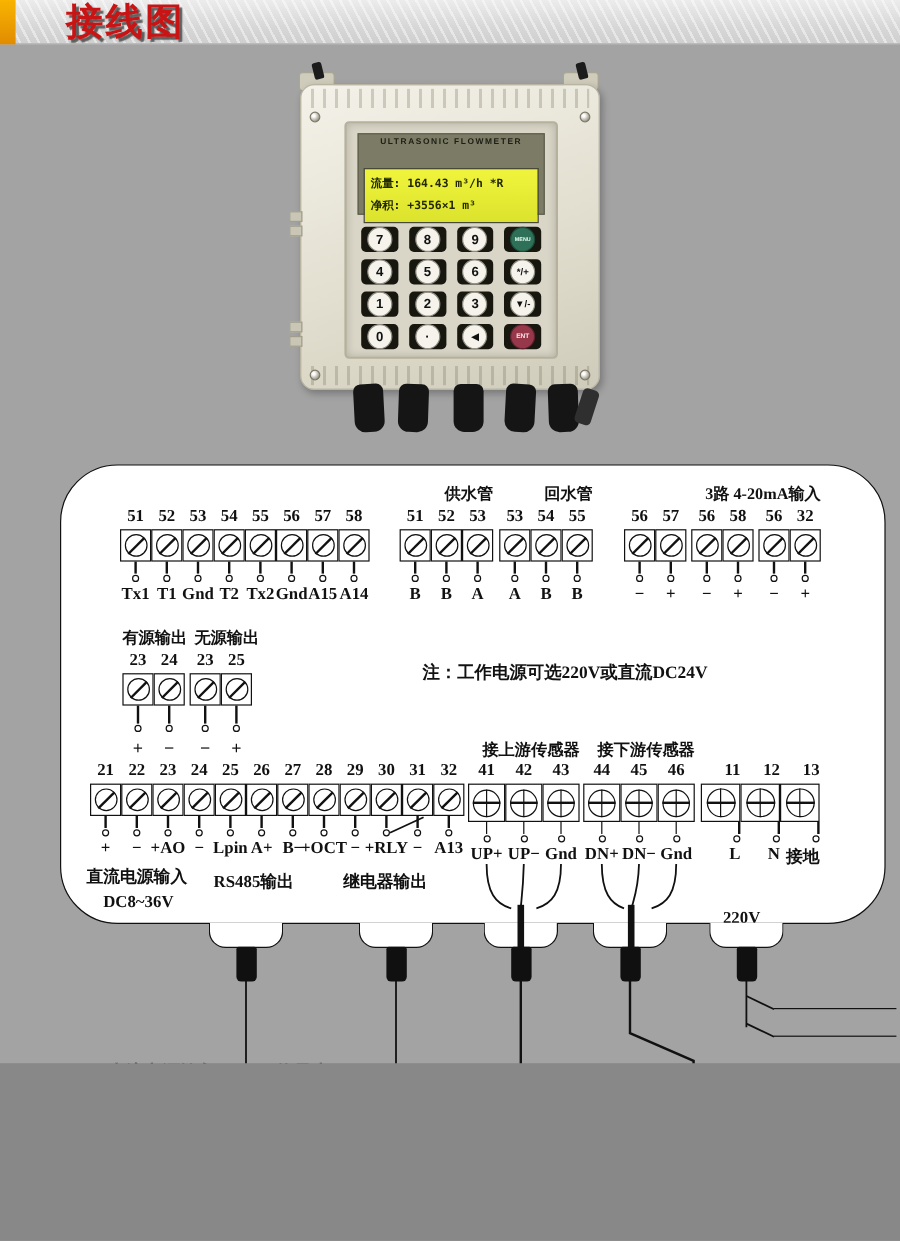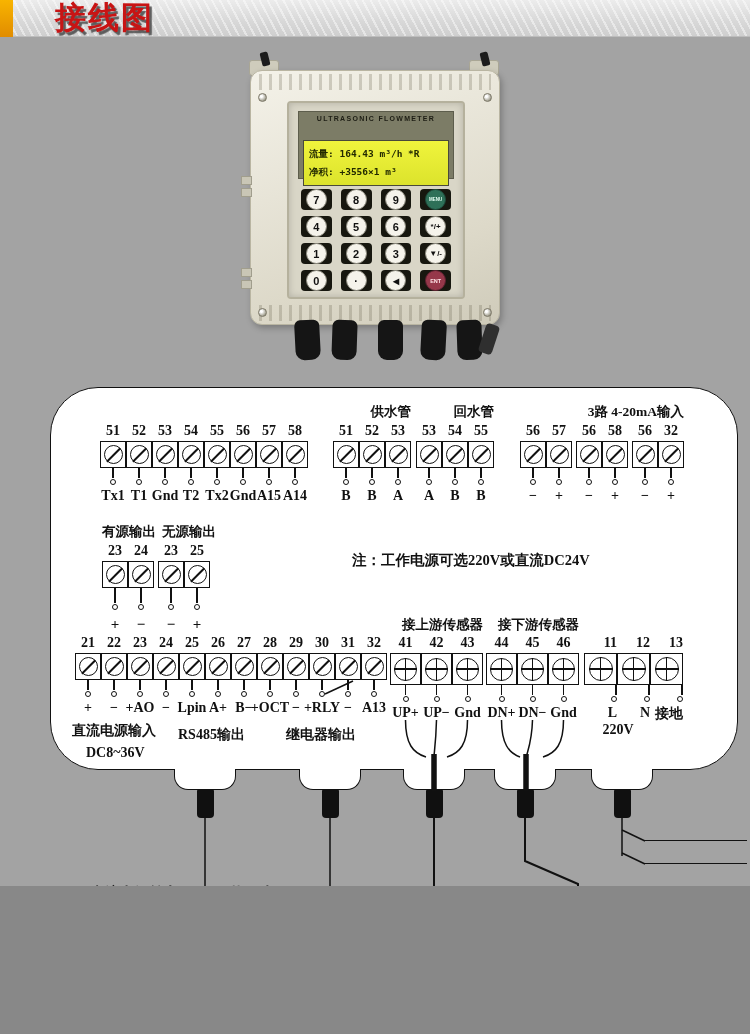--- a/index.html
+++ b/index.html
@@ -670,21 +670,21 @@
         <div class="dot"></div>
         <div class="tlabel">接地</div>
       </div>
       </div>
   </div>
 
   <div class="sublab" style="left:72px;top:722px">直流电源输入</div>
   <div class="sublab" style="left:86px;top:745px">DC8~36V</div>
   <div class="sublab" style="left:178px;top:726px">RS485输出</div>
   <div class="sublab" style="left:286px;top:726px">继电器输出</div>
-  <div class="sublab" style="left:598px;top:722px;width:40px;text-align:center">220V</div>
+  <div class="sublab" style="left:598px;top:758px;width:40px;text-align:center">220V</div>
 
   <div class="gland" style="left:174px"></div>
   <div class="gland" style="left:299px"></div>
   <div class="gland" style="left:403px"></div>
   <div class="gland" style="left:494px"></div>
   <div class="gland" style="left:591px"></div>
   <div class="plug" style="left:196.5px"></div>
   <div class="plug" style="left:321.5px"></div>
   <div class="plug" style="left:425.5px"></div>
   <div class="plug" style="left:516.5px"></div>

